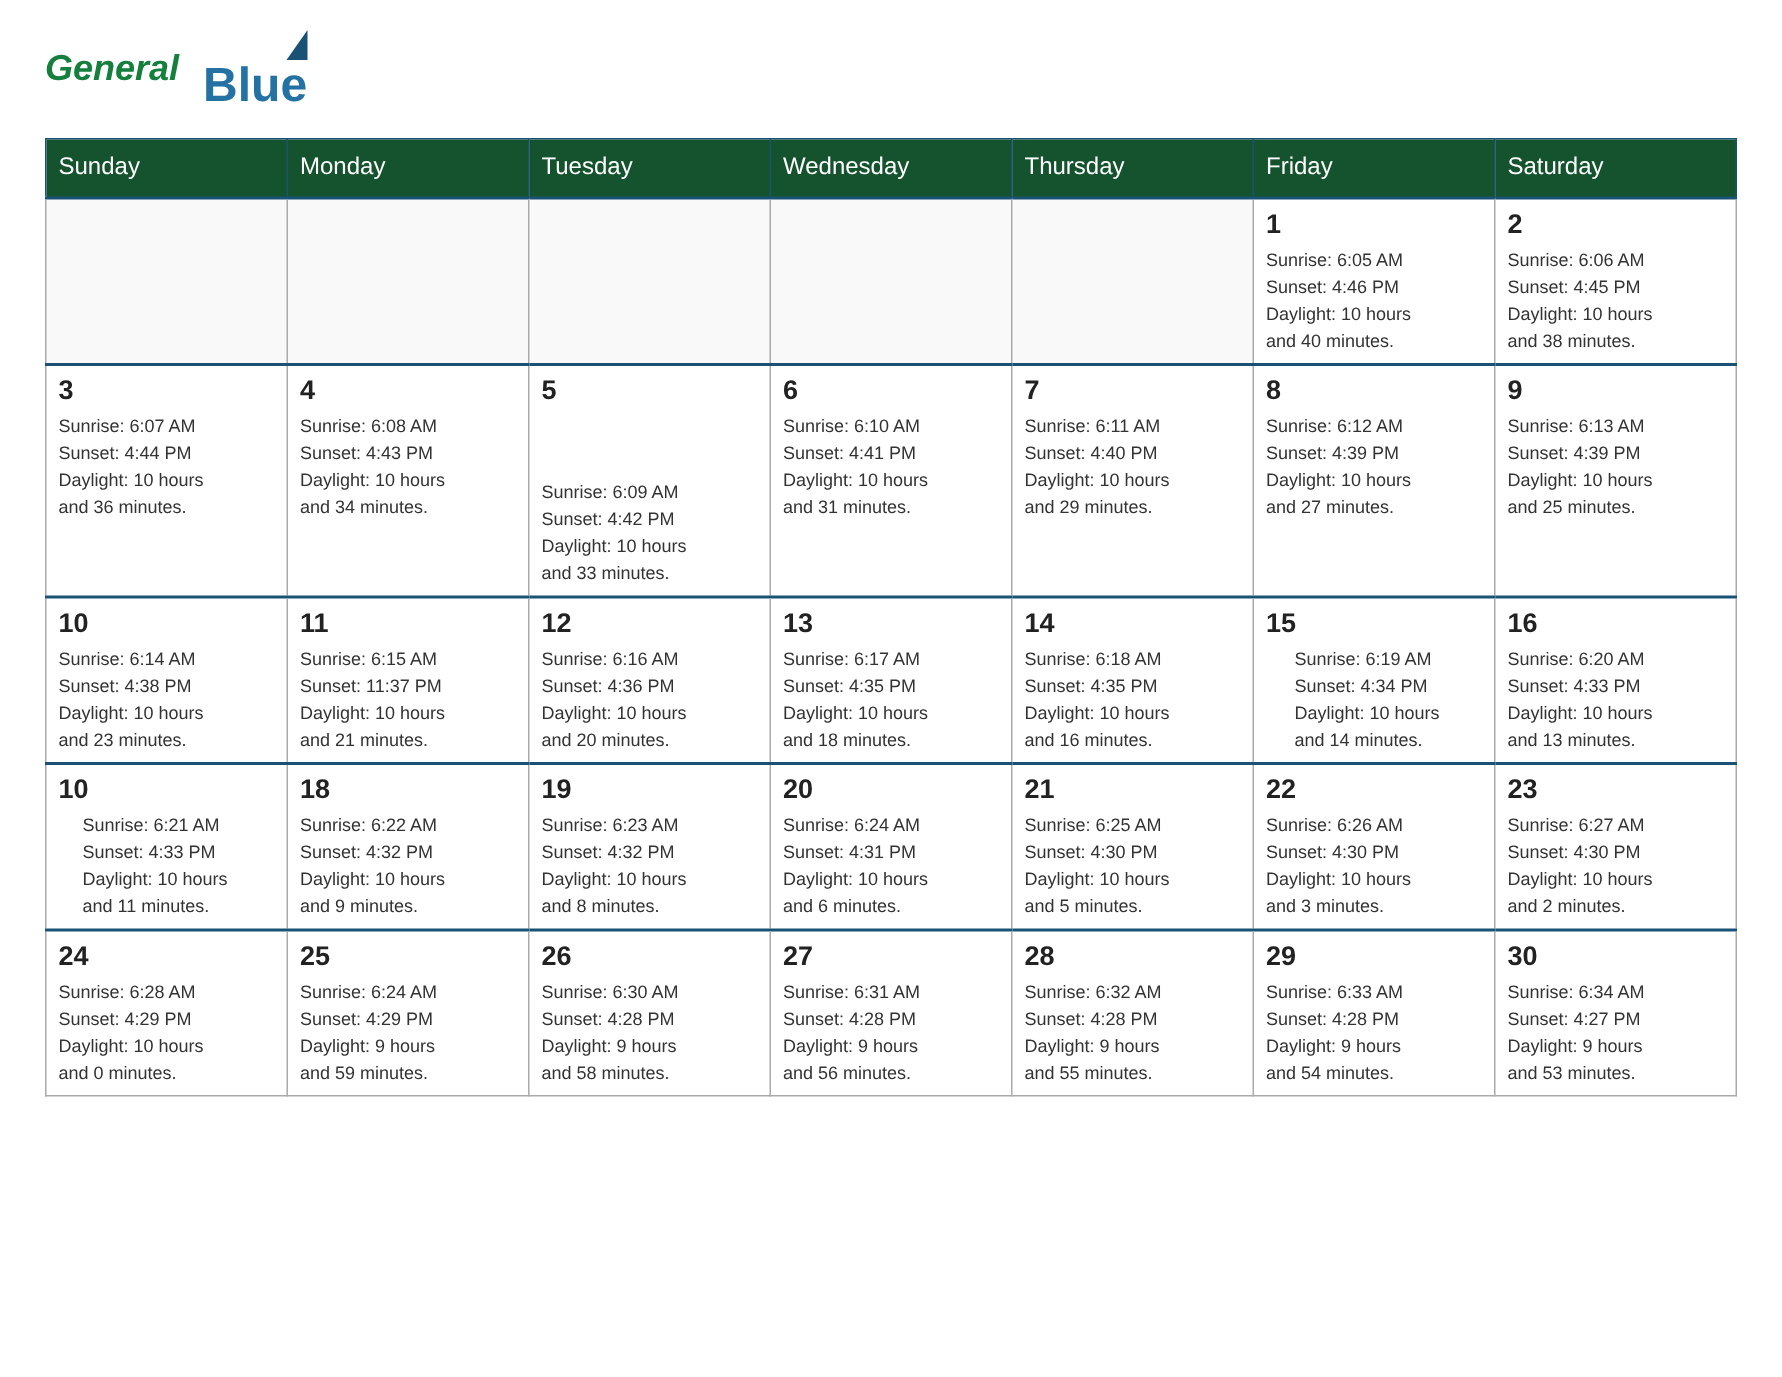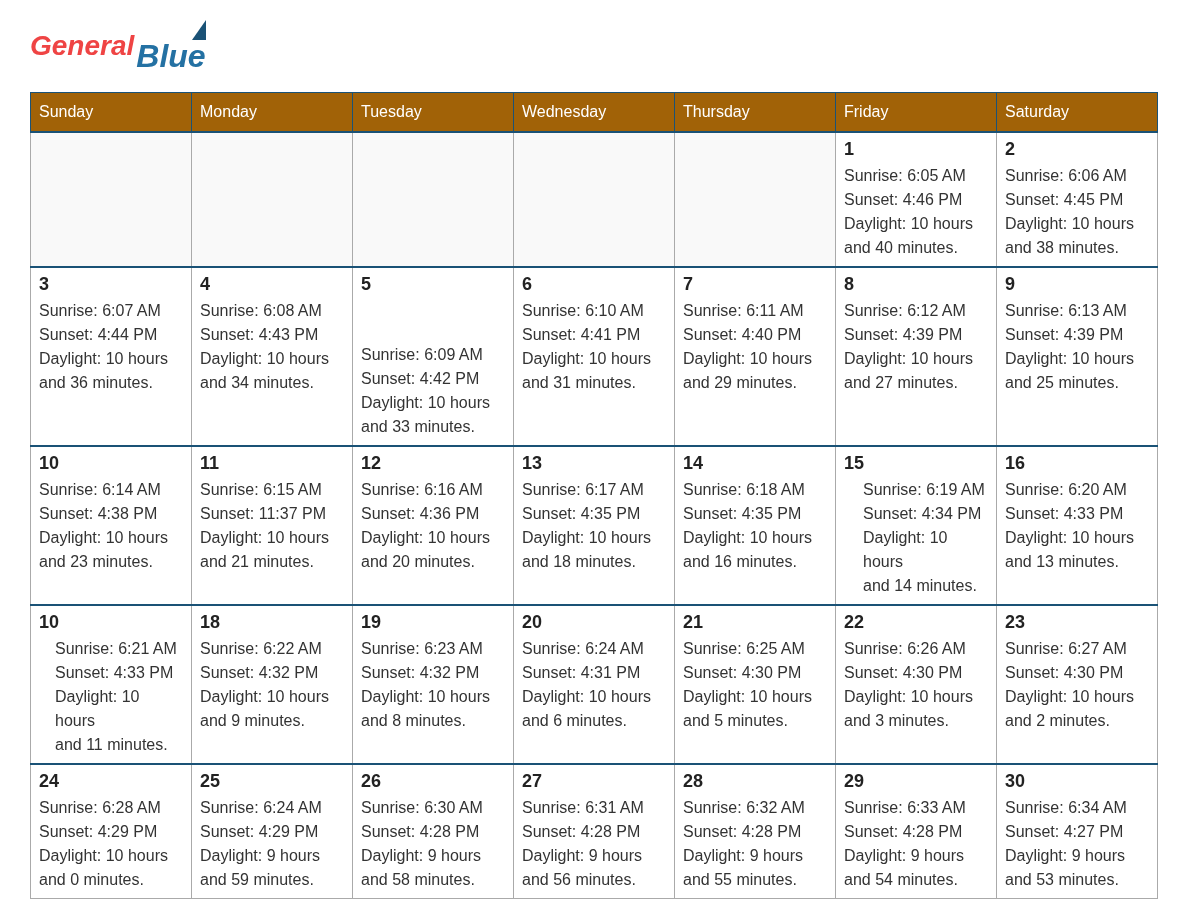--- a/index.html
+++ b/index.html
@@ -32,21 +32,21 @@
     .location {
       font-size: 22px;
       color: #555;
       margin-top: 4px;
     }
     .calendar {
       width: 100%;
       border-collapse: collapse;
     }
     .calendar th {
-      background-color: #a16207;
+      background-color: #14532d;
       color: #fff;
       padding: 10px 8px;
       font-size: 16px;
       font-weight: normal;
       text-align: left;
       border: 1px solid #1a5276;
     }
     .calendar td {
       vertical-align: top;
       border: 1px solid #aaa;
@@ -59,40 +59,40 @@
     .calendar td.empty {
       background: #f9f9f9;
     }
     .day-number {
       font-size: 18px;
       font-weight: bold;
       color: #222;
       margin-bottom: 4px;
     }
     .day-info {
-      font-size: 16px;
+      font-size: 12px;
       color: #333;
       line-height: 1.5;
     }
     .logo-wrapper {
       display: flex;
       align-items: center;
       gap: 0;
     }
   </style>
 </head>
 <body>
 
 <div class="header">
   <div class="logo">
     <div class="logo-wrapper">
-      <span style="font-size:28px;font-weight:bold;color:#ef4444;font-style:italic;">General</span>
+      <span style="font-size:24px;font-weight:bold;color:#15803d;font-style:italic;">General</span>
       <div style="display:inline-flex;flex-direction:column;align-items:flex-start;margin-left:2px;">
         <span style="display:inline-block;width:0;height:0;border-left:14px solid transparent;border-bottom:20px solid #1a5276;align-self:flex-end;"></span>
-        <span style="font-size:32px;font-weight:bold;color:#2471a3;font-style:italic;line-height:1;">Blue</span>
+        <span style="font-size:32px;font-weight:bold;color:#2471a3;line-height:1;margin-left:14px;">Blue</span>
       </div>
     </div>
   </div>
   <div class="header-right">
     <div class="month-year"></div>
     <div class="location"></div>
   </div>
 </div>
 
 <table class="calendar">

